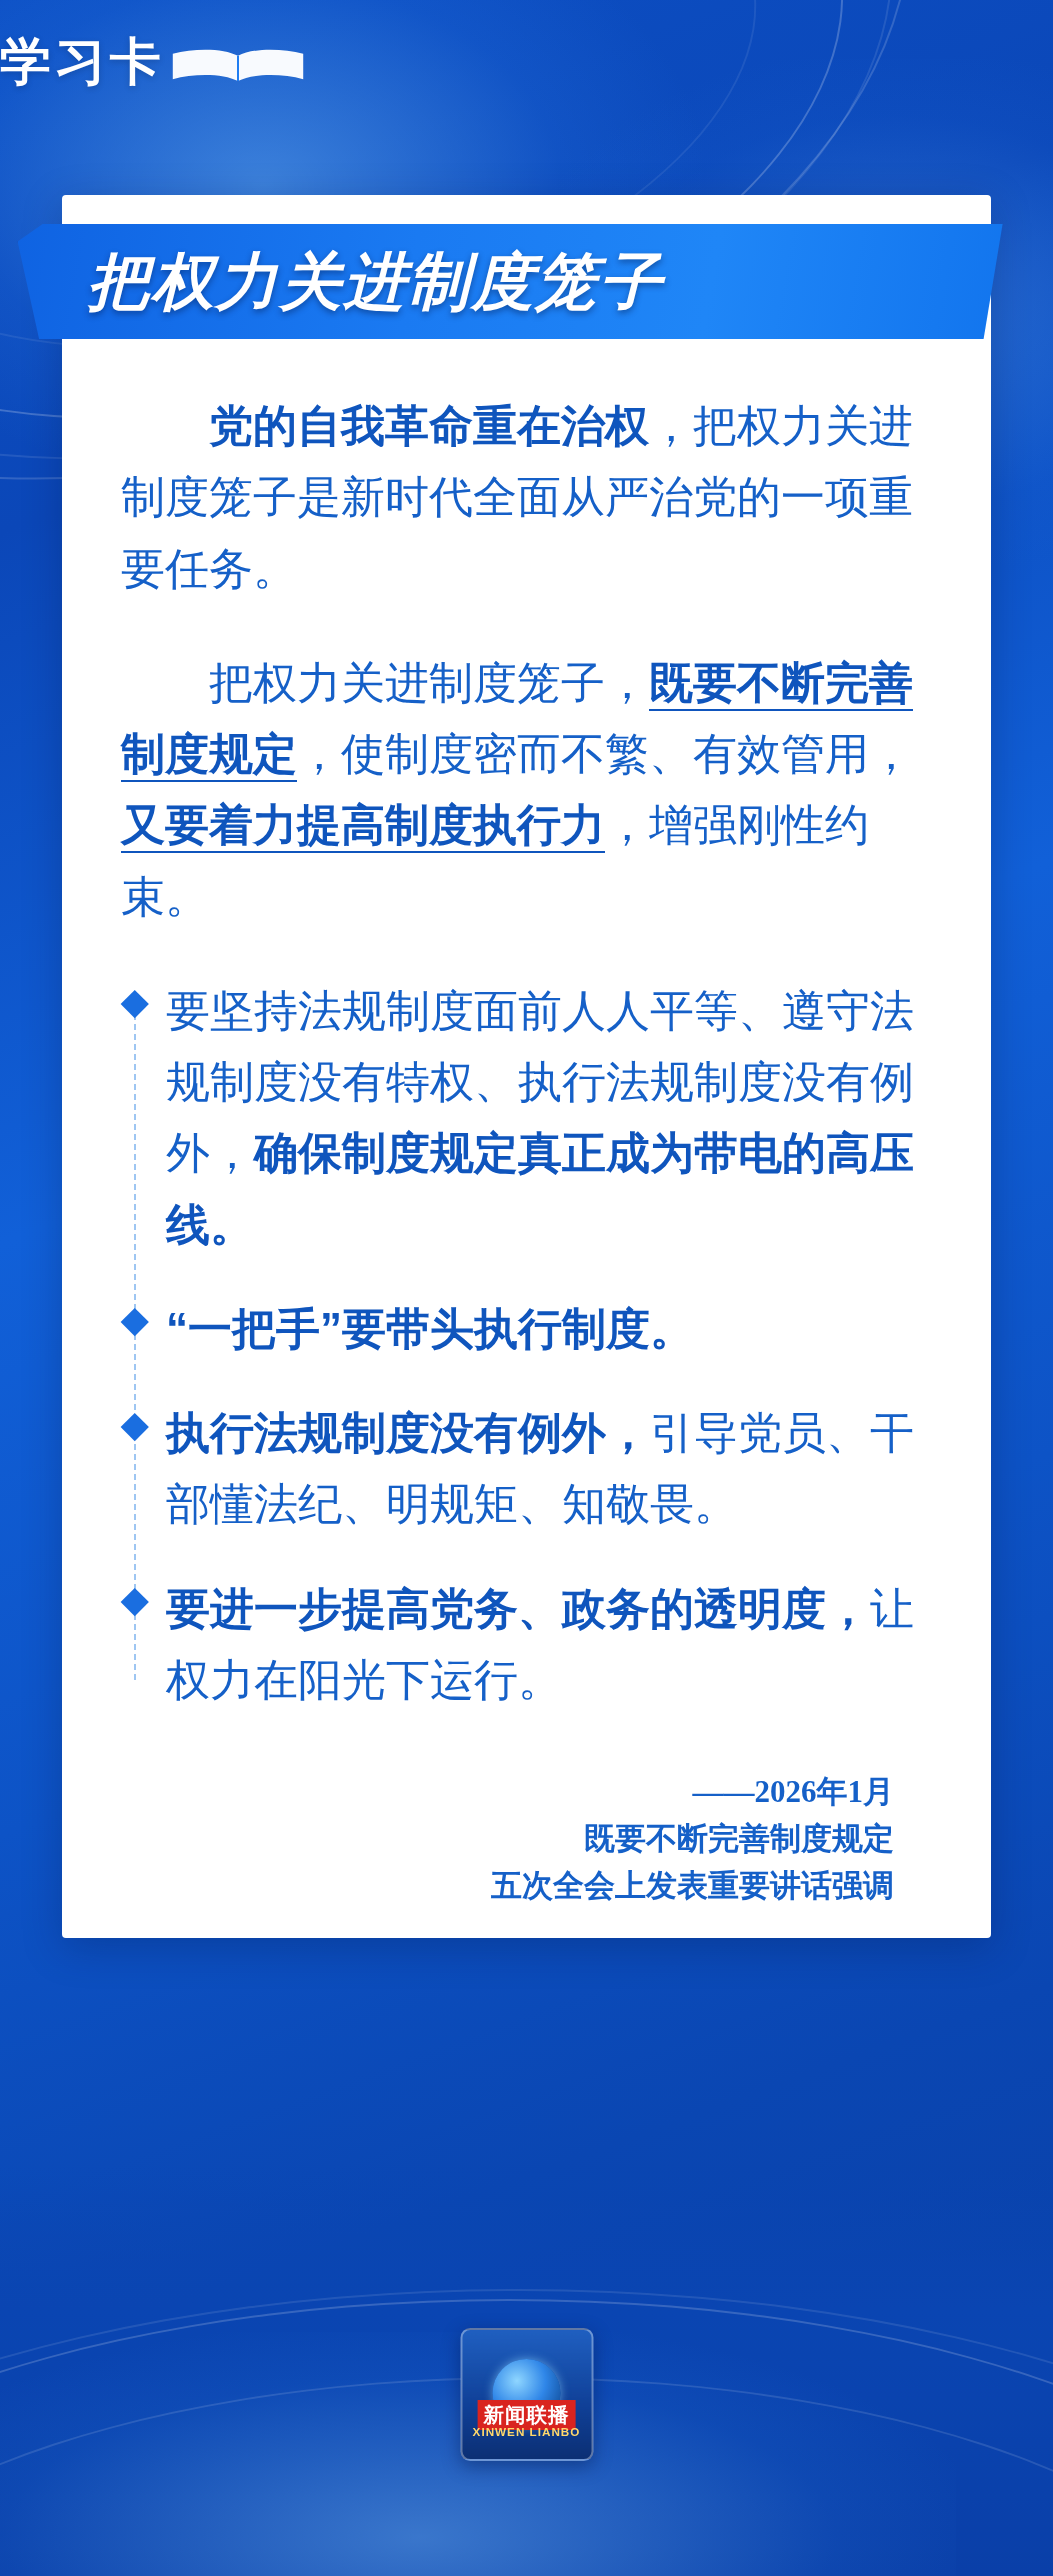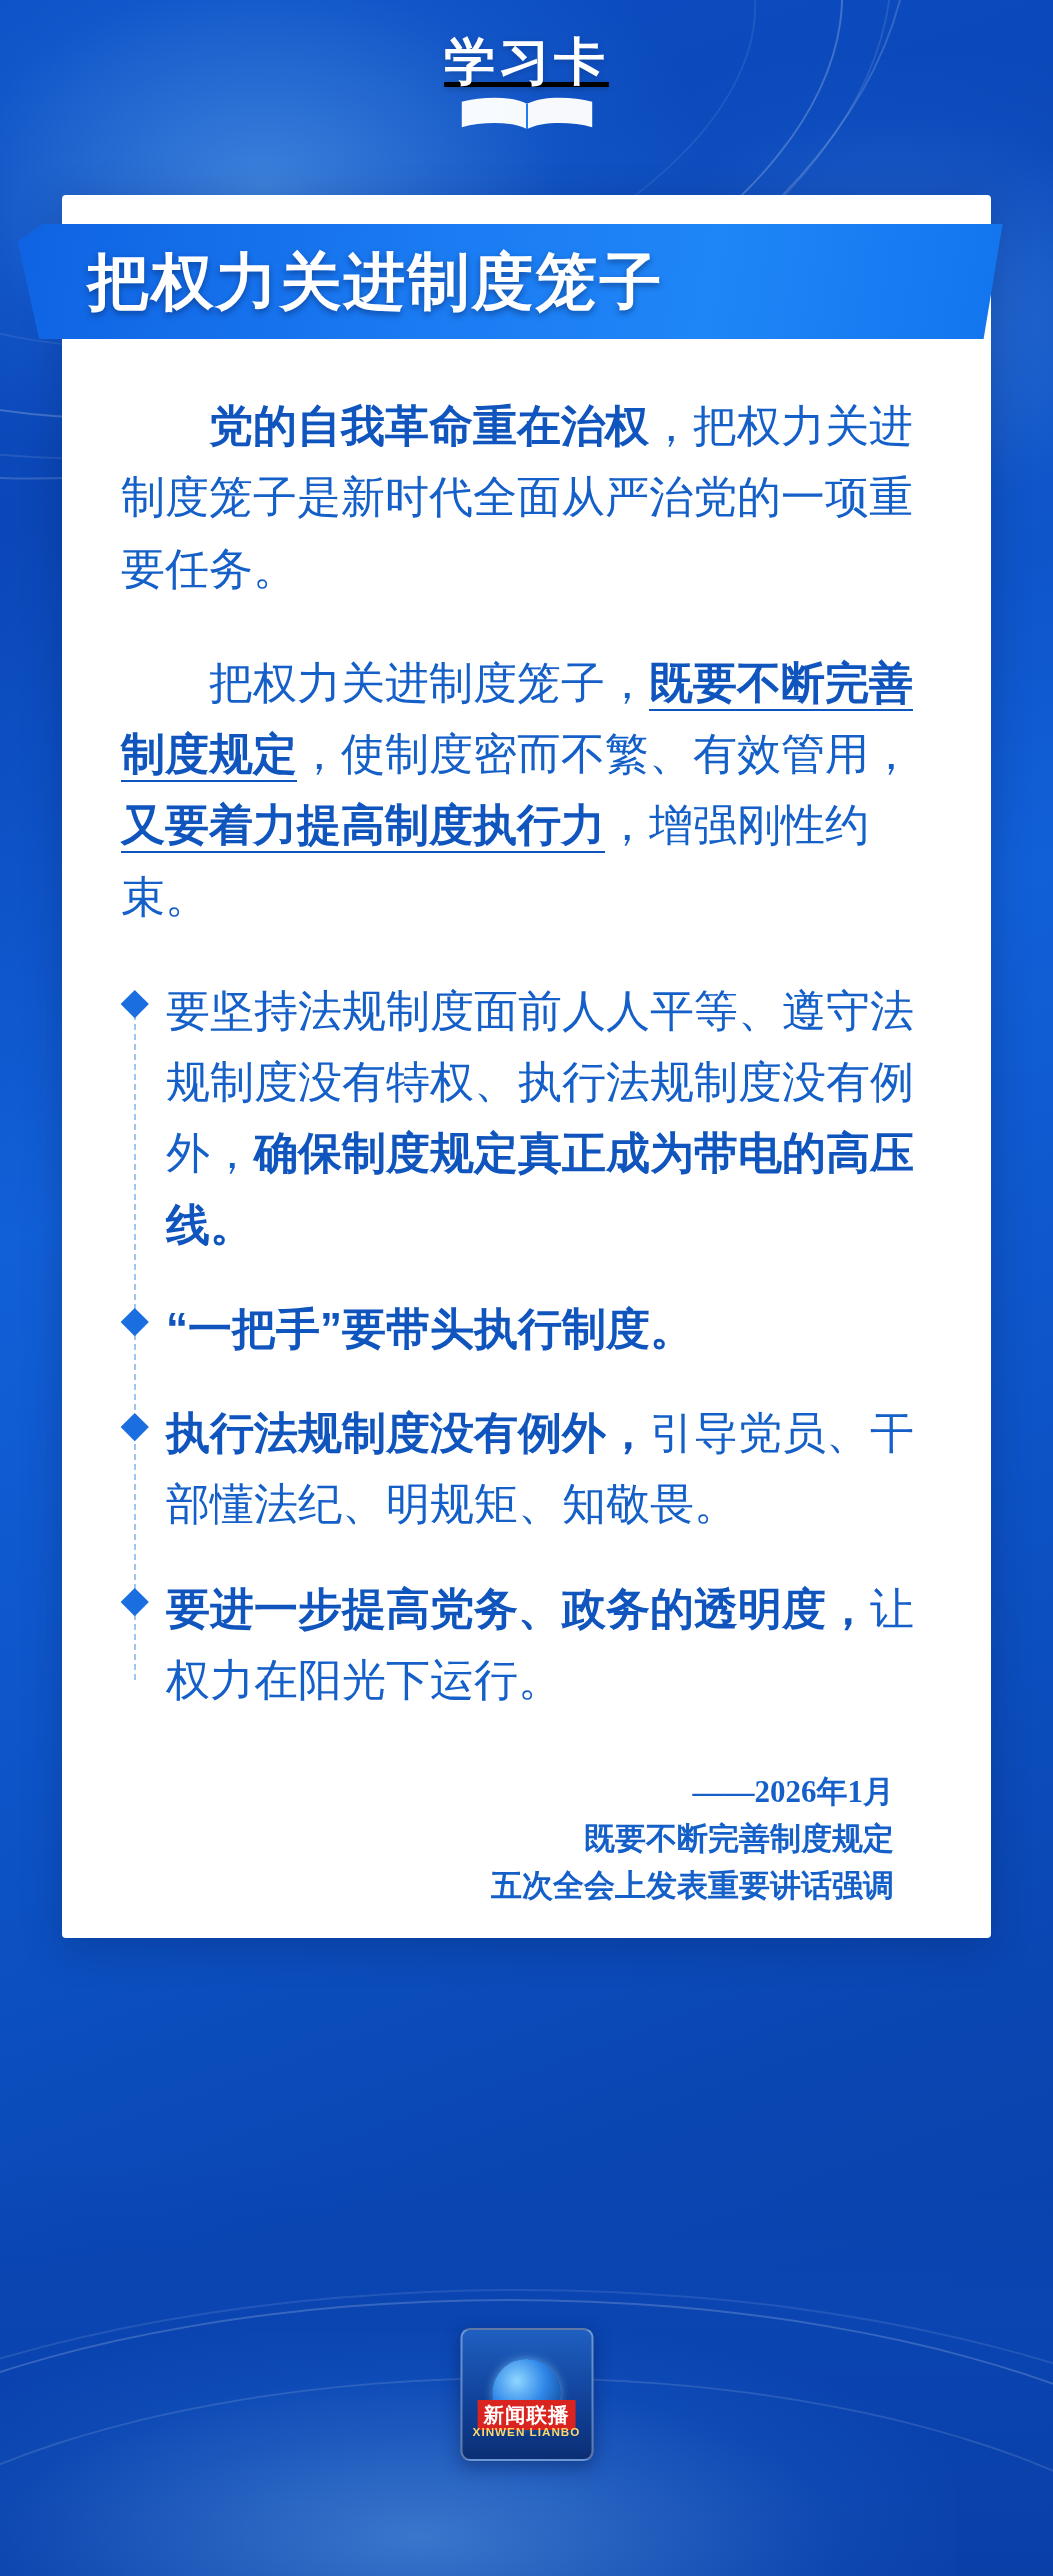--- a/index.html
+++ b/index.html
@@ -62,23 +62,21 @@
     width: 1073px; height: 410px;
     left: -117px; bottom: -166px;
     background: radial-gradient(ellipse at center, rgba(130,200,255,0.40) 0%, rgba(50,140,240,0.10) 55%, rgba(0,0,0,0) 76%);
   }
 
   
   .logo-wrap {
     position: absolute;
     top: 37px; left: 0; right: 0;
     display: flex;
-    flex-direction: column;
     align-items: center;
-    text-decoration: underline;
   }
   .logo-text {
     font-family: "Liberation Serif", serif;
     font-size: 51px;
     font-weight: bold;
     color: #ffffff;
     letter-spacing: 3.9px;
     line-height: 1;
     text-shadow: 0 2px 5.9px rgba(0,0,0,0.18);
   }
@@ -95,20 +93,21 @@
     position: absolute;
     top: 224px;
     left: 17.6px;
     width: 985px;
     height: 115px;
     background: linear-gradient(100deg, #0f63e2 0%, #1a7af2 40%, #1f86f7 70%, #1275ee 100%);
     clip-path: polygon(0 17.6px, 25px 0, 985px 0, 966px 115px, 21.5px 115px);
     box-shadow: 0 5.9px 17.6px rgba(3,30,90,0.35);
     display: flex;
     align-items: center;
+    font-style: italic;
   }
   .title-text {
     margin-left: 70px;
     color: #ffffff;
     font-family: "Liberation Sans", sans-serif;
     font-size: 62px;
     font-weight: bold;
     letter-spacing: 2px;
     text-shadow: 0 2.9px 6.8px rgba(2,25,75,0.45);
   }

